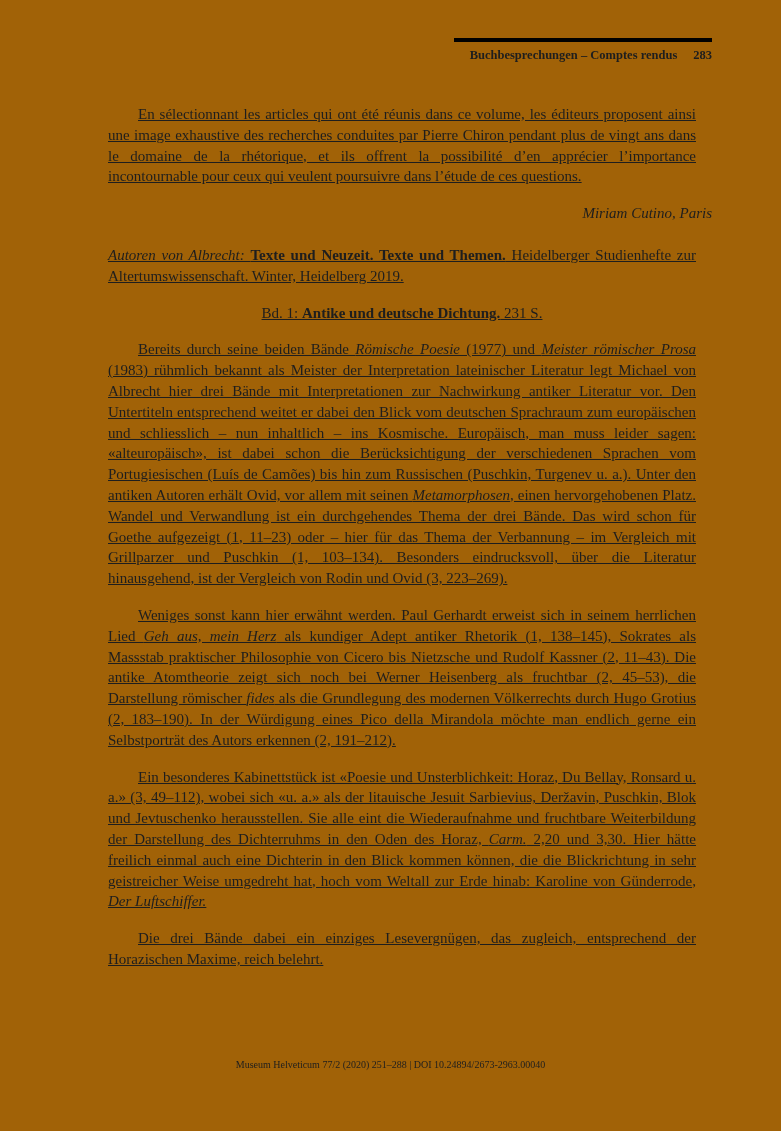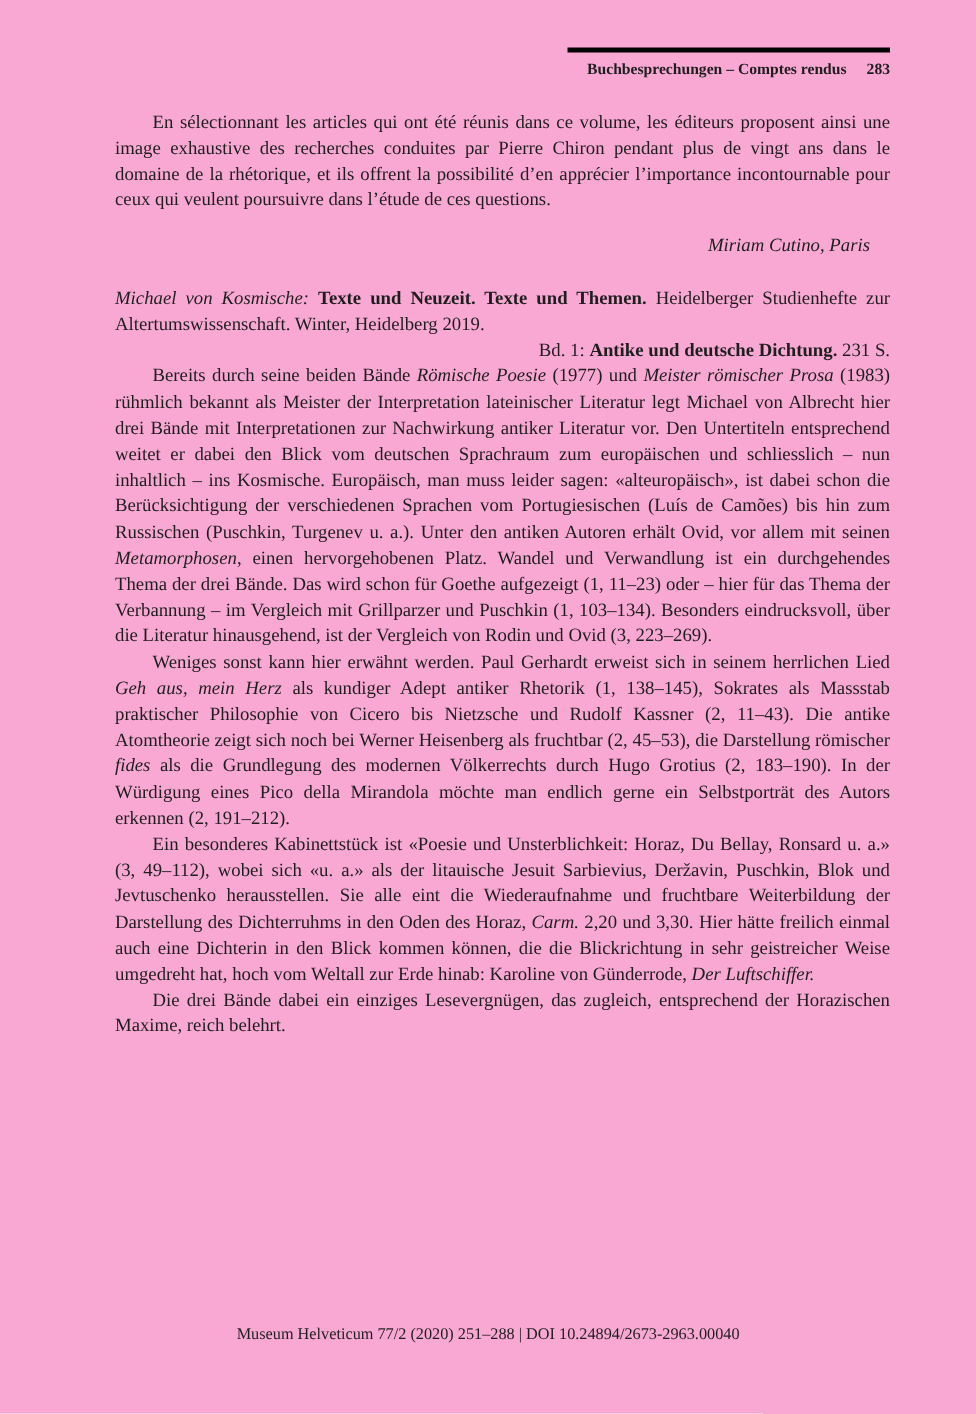--- a/index.html
+++ b/index.html
@@ -1,68 +1,68 @@
 <!DOCTYPE html>
 <html lang="de"><head>
 <meta charset="utf-8">
 <style>
   html,body{margin:0;padding:0;background:#ffffff;}
   .page{
     position:relative;
     width:781px;height:1131px;
-    background:#f9a8d4;
+    background:#a16207;
     font-family:"Liberation Serif", serif;
     color:#1e1e1e;
     overflow:hidden;
   }
   
   .running-head{position:absolute;top:38px;right:69px;text-align:right;}
   .head-rule{height:4px;width:258px;background:#000;margin-left:auto;}
   .head-line{margin-top:6px;font-size:12.5px;font-weight:bold;white-space:nowrap;}
   .head-page{margin-left:16px;}
   
   .content{
     position:absolute;left:92px;top:88px;width:620px;
     font-size:15px;line-height:20.8px;
     text-align:justify;
     hyphens:auto;
   }
-  .para{margin:0;}
+  .para{margin:16px;text-decoration:underline;}
   .indent{text-indent:30px;}
   .heading{text-indent:0;}
-  .vol{text-align:right;text-indent:0;}
-  .signature{margin:16px;text-align:right;font-style:italic;}
+  .vol{text-align:center;text-indent:0;}
+  .signature{margin:0;text-align:right;font-style:italic;}
   .review{margin-top:21px;}
   .it{font-style:italic;}
   .bd{font-weight:bold;}
   
   .page-footer{
     position:absolute;left:0;right:0;top:1059px;
-    text-align:center;font-size:13px;color:#1e1e1e;
+    text-align:center;font-size:10px;color:#1e1e1e;
   }
 </style>
 </head>
 <body>
 
 <div class="page">
 
   <header class="running-head">
     <div class="head-rule"></div>
     <div class="head-line">
       <span class="head-title">Buchbesprechungen – Comptes rendus</span><span class="head-page">283</span>
     </div>
   </header>
 
   <main class="content">
 
     <p class="para indent"><span>En sélectionnant les articles qui ont été réunis dans ce volume, les éditeurs proposent ainsi une image exhaustive des recherches conduites par Pierre Chiron pendant plus de vingt ans dans le domaine de la rhétorique, et ils offrent la possibilité d’en apprécier l’importance incontournable pour ceux qui veulent poursuivre dans l’étude de ces questions.</span></p>
     <p class="signature">Miriam Cutino, Paris</p>
 
     <section class="review">
-      <p class="para heading"><span class="it">Michael von Kosmische: </span><span class="bd">Texte und Neuzeit. Texte und Themen.</span><span> Heidelberger Studienhefte zur Altertumswissenschaft. Winter, Heidelberg 2019.</span></p>
+      <p class="para heading"><span class="it">Autoren von Albrecht: </span><span class="bd">Texte und Neuzeit. Texte und Themen.</span><span> Heidelberger Studienhefte zur Altertumswissenschaft. Winter, Heidelberg 2019.</span></p>
       <div>
           <p class="para vol"><span>Bd. 1: </span><span class="bd">Antike und deutsche Dichtung.</span><span> 231 S.</span></p>
         </div>
       <div>
           <p class="para indent"><span>Bereits durch seine beiden Bände </span><span class="it">Römische Poesie</span><span> (1977) und </span><span class="it">Meister römischer Prosa</span><span> (1983) rühmlich bekannt als Meister der Interpretation lateinischer Literatur legt Michael von Albrecht hier drei Bände mit Interpretationen zur Nachwirkung antiker Literatur vor. Den Untertiteln entsprechend weitet er dabei den Blick vom deutschen Sprachraum zum europäischen und schliesslich – nun inhaltlich – ins Kosmische. Europäisch, man muss leider sagen: «alteuropäisch», ist dabei schon die Berücksichtigung der verschiedenen Sprachen vom Portugiesischen (Luís de Camões) bis hin zum Russischen (Puschkin, Turgenev u. a.). Unter den antiken Autoren erhält Ovid, vor allem mit seinen </span><span class="it">Metamorphosen</span><span>, einen hervorgehobenen Platz. Wandel und Verwandlung ist ein durchgehendes Thema der drei Bände. Das wird schon für Goethe aufgezeigt (1, 11–23) oder – hier für das Thema der Verbannung – im Vergleich mit Grillparzer und Puschkin (1, 103–134). Besonders eindrucksvoll, über die Literatur hinausgehend, ist der Vergleich von Rodin und Ovid (3, 223–269).</span></p>
           <p class="para indent"><span>Weniges sonst kann hier erwähnt werden. Paul Gerhardt erweist sich in seinem herrlichen Lied </span><span class="it">Geh aus, mein Herz</span><span> als kundiger Adept antiker Rhetorik (1, 138–145), Sokrates als Massstab praktischer Philosophie von Cicero bis Nietzsche und Rudolf Kassner (2, 11–43). Die antike Atomtheorie zeigt sich noch bei Werner Heisenberg als fruchtbar (2, 45–53), die Darstellung römischer </span><span class="it">fides</span><span> als die Grundlegung des modernen Völkerrechts durch Hugo Grotius (2, 183–190). In der Würdigung eines Pico della Mirandola möchte man endlich gerne ein Selbstporträt des Autors erkennen (2, 191–212).</span></p>
           <p class="para indent"><span>Ein besonderes Kabinettstück ist «Poesie und Unsterblichkeit: Horaz, Du Bellay, Ronsard u. a.» (3, 49–112), wobei sich «u. a.» als der litauische Jesuit Sarbievius, Deržavin, Puschkin, Blok und Jevtuschenko herausstellen. Sie alle eint die Wiederaufnahme und fruchtbare Weiterbildung der Darstellung des Dichterruhms in den Oden des Horaz, </span><span class="it">Carm.</span><span> 2,20 und 3,30. Hier hätte freilich einmal auch eine Dichterin in den Blick kommen können, die die Blickrichtung in sehr geistreicher Weise umgedreht hat, hoch vom Weltall zur Erde hinab: Karoline von Günderrode, </span><span class="it">Der Luftschiffer.</span></p>
           <p class="para indent"><span>Die drei Bände dabei ein einziges Lesevergnügen, das zugleich, entsprechend der Horazischen Maxime, reich belehrt.</span></p>
         </div>
     </section>

